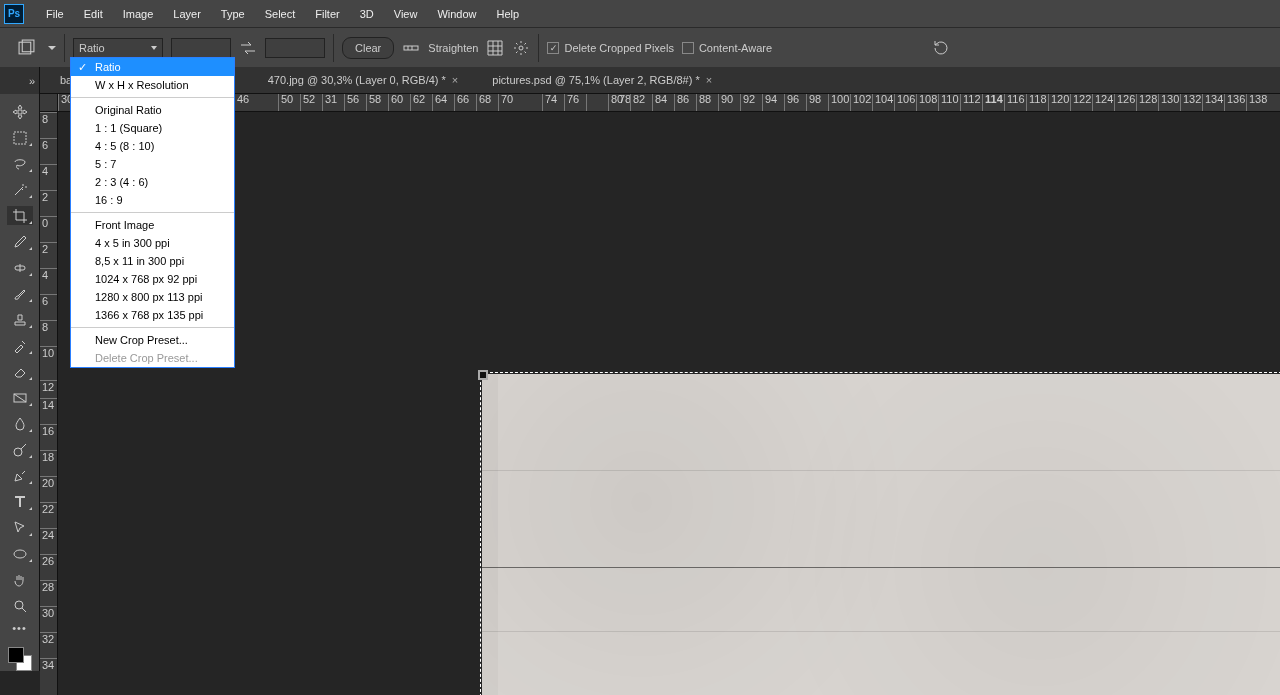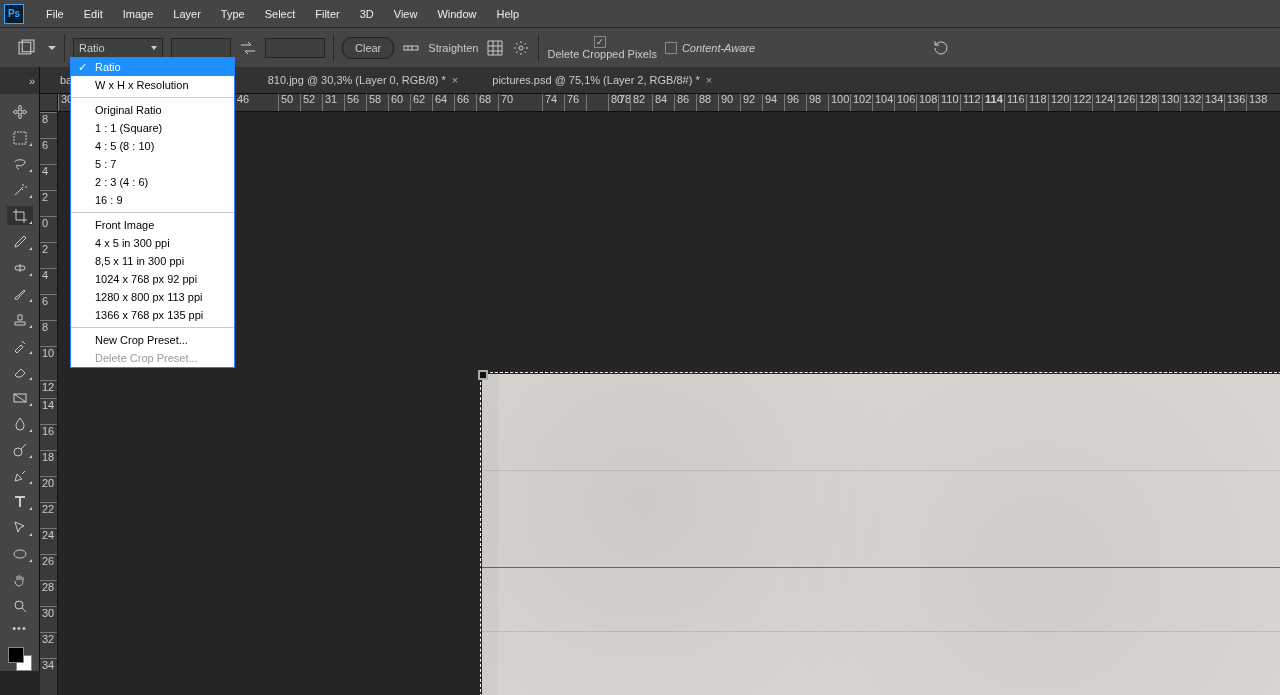--- a/index.html
+++ b/index.html
@@ -130,45 +130,45 @@
         <path d="M1 1h14v14H1zM6 1v14M11 1v14M1 6h14M1 11h14" stroke="#ccc" fill="none"></path>
       </svg>
   </div>
   <div class="opt-icon">
     <svg width="16" height="16" viewBox="0 0 16 16">
         <circle cx="8" cy="8" r="2" stroke="#ccc" fill="none"></circle>
         <path d="M8 1v2M8 13v2M1 8h2M13 8h2M3 3l1.5 1.5M11.5 11.5L13 13M13 3l-1.5 1.5M4.5 11.5L3 13" stroke="#ccc"></path>
       </svg>
   </div>
   <div class="vbar"></div>
-  <label style="display:flex;align-items:center;flex-direction:column;">
+  <label style="display:flex;align-items:center;">
     <span class="checkbox checked"></span>
     <span>Delete Cropped Pixels</span>
   </label>
-  <label style="display:flex;align-items:center;font-style:italic;">
+  <label style="display:flex;align-items:center;">
     <span class="checkbox"></span>
     <span>Content-Aware</span>
   </label>
   <div class="reset-icon-wrap opt-icon">
     <svg width="18" height="18" viewBox="0 0 18 18">
         <path d="M3 9a6 6 0 1 0 2-4.5L3 6" stroke="#ccc" fill="none"></path>
         <path d="M3 2v4h4" stroke="#ccc" fill="none"></path>
       </svg>
   </div>
 </div>
 
 <div class="tabstrip">
   <div class="tab-spacer">
       <span>»</span>
     </div>
   <div class="tab">
     <span>bac</span>
   </div>
   <div class="tab" style="margin-left:170px;">
-    <span>810.jpg @ 30,3% (Layer 0, RGB/8) *</span>
+    <span>470.jpg @ 30,3% (Layer 0, RGB/4) *</span>
     <span class="x">×</span>
   </div>
   <div class="tab" style="margin-left:14px;">
     <span>pictures.psd @ 75,1% (Layer 2, RGB/8#) *</span>
     <span class="x">×</span>
   </div>
 </div>
 
 <div class="tools">
   <div class="t noarrow">

